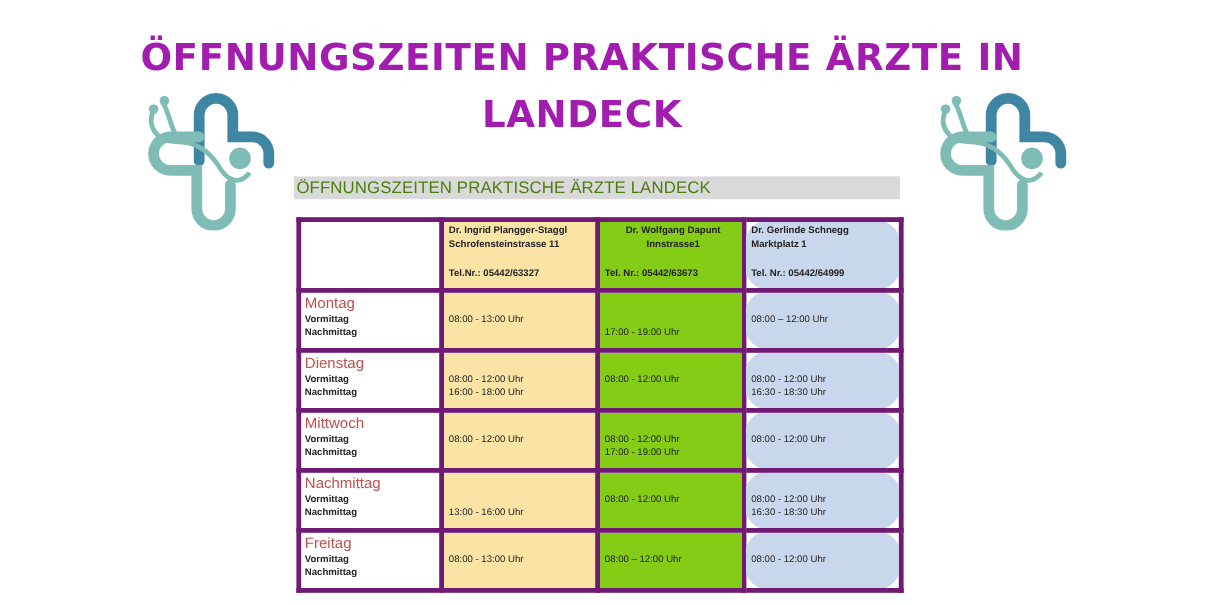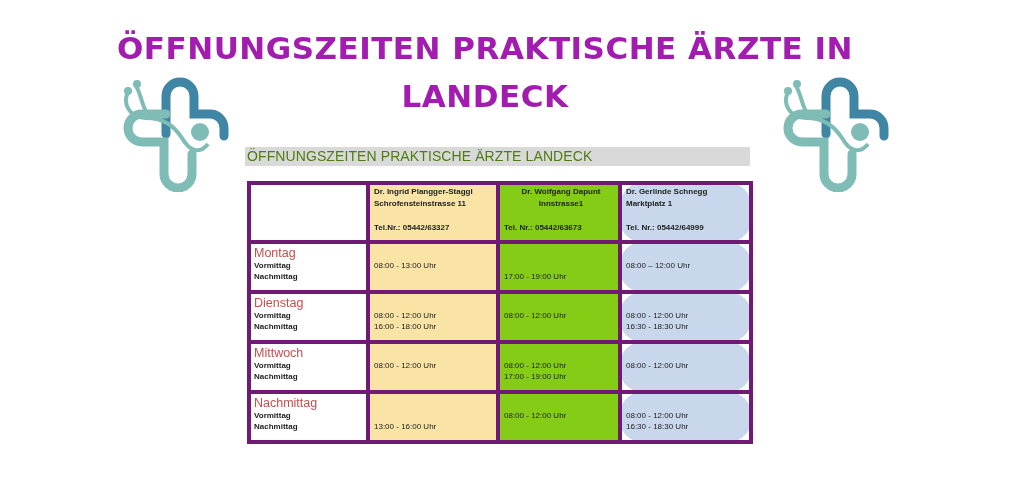--- a/index.html
+++ b/index.html
@@ -175,14 +175,33 @@
     <td class="green">
           <span class="t vm">08:00 - 12:00 Uhr</span>
           <span class="t nm"></span>
         </td>
     <td class="blue">
           <span class="t vm">08:00 - 12:00 Uhr</span>
           <span class="t nm">16:30 - 18:30 Uhr</span>
         </td>
   </tr>
 
+  <tr class="day">
+    <td>
+      <div class="day-name">Freitag</div>
+      <div class="slot-label">Vormittag</div>
+      <div class="slot-label">Nachmittag</div>
+    </td>
+    <td class="yellow">
+          <span class="t vm">08:00 - 13:00 Uhr</span>
+          <span class="t nm"></span>
+        </td>
+    <td class="green">
+          <span class="t vm">08:00 – 12:00 Uhr</span>
+          <span class="t nm"></span>
+        </td>
+    <td class="blue">
+          <span class="t vm">08:00 - 12:00 Uhr</span>
+          <span class="t nm"></span>
+        </td>
+  </tr>
 </tbody>
   </table>
 
 </body></html>

